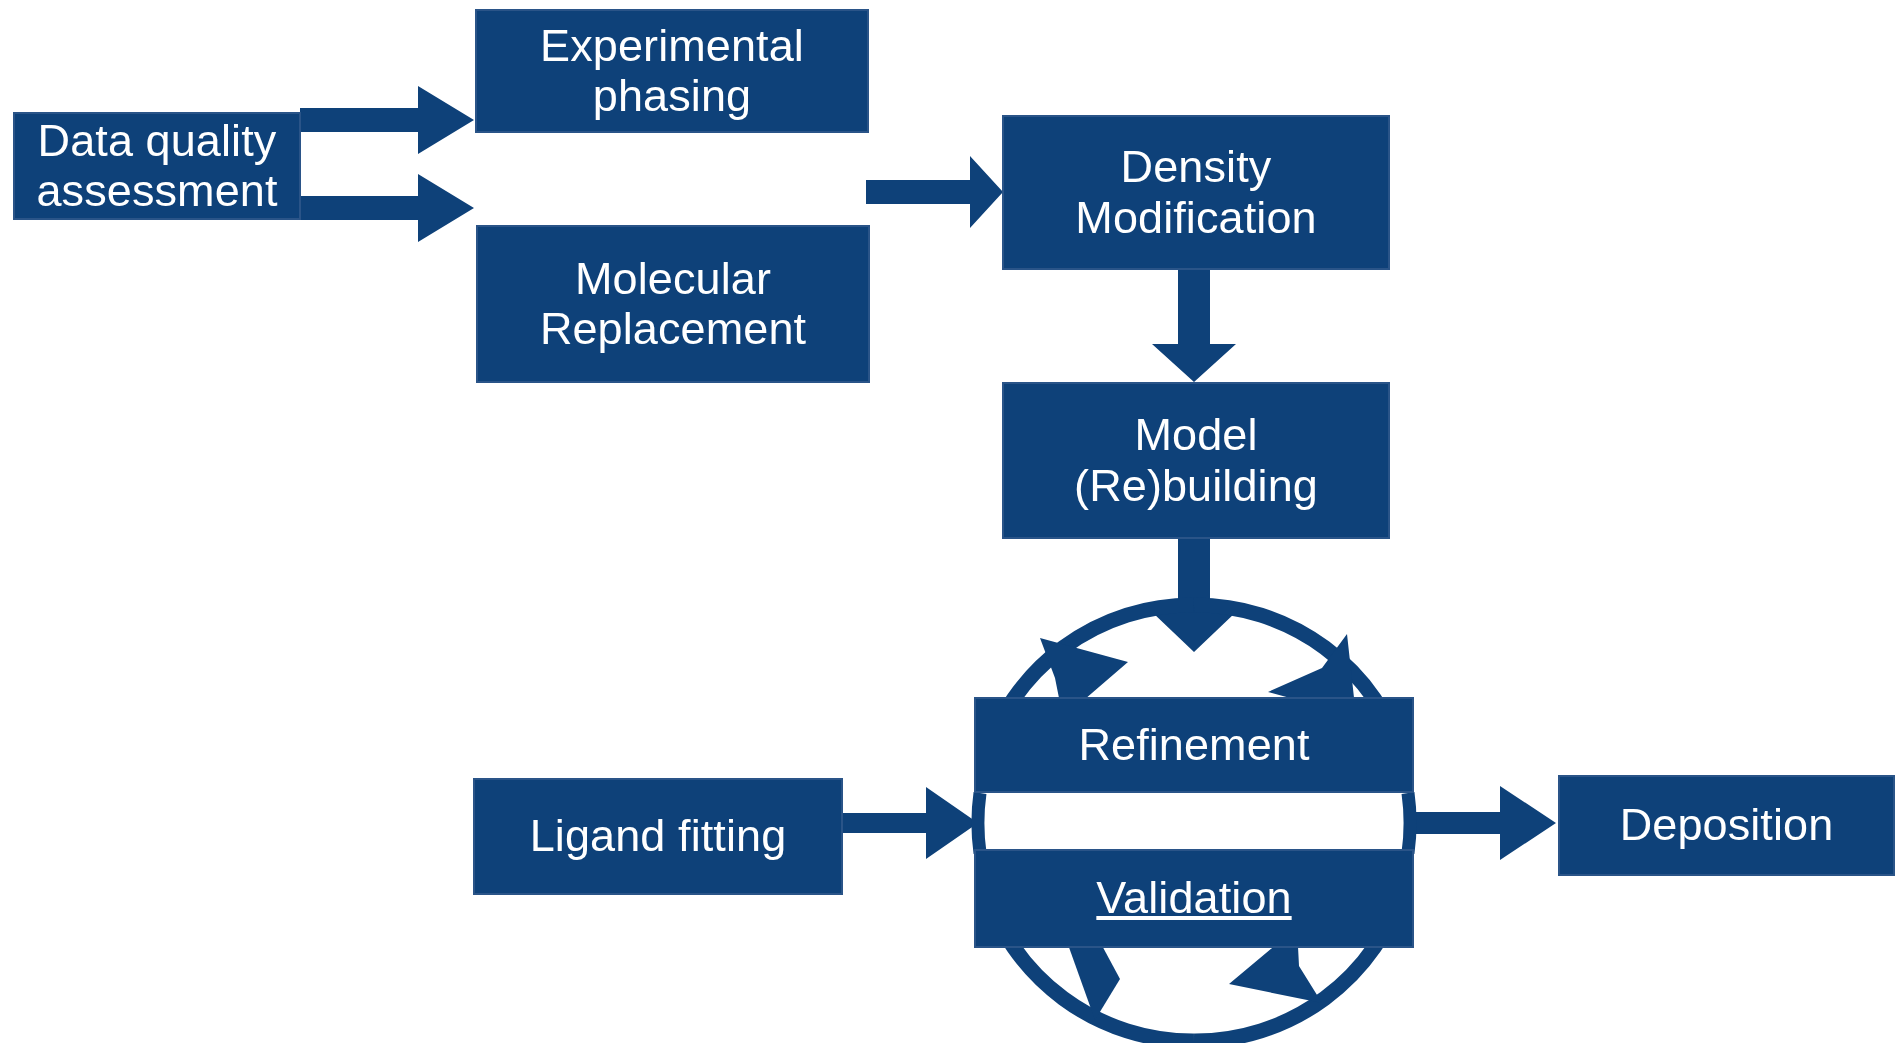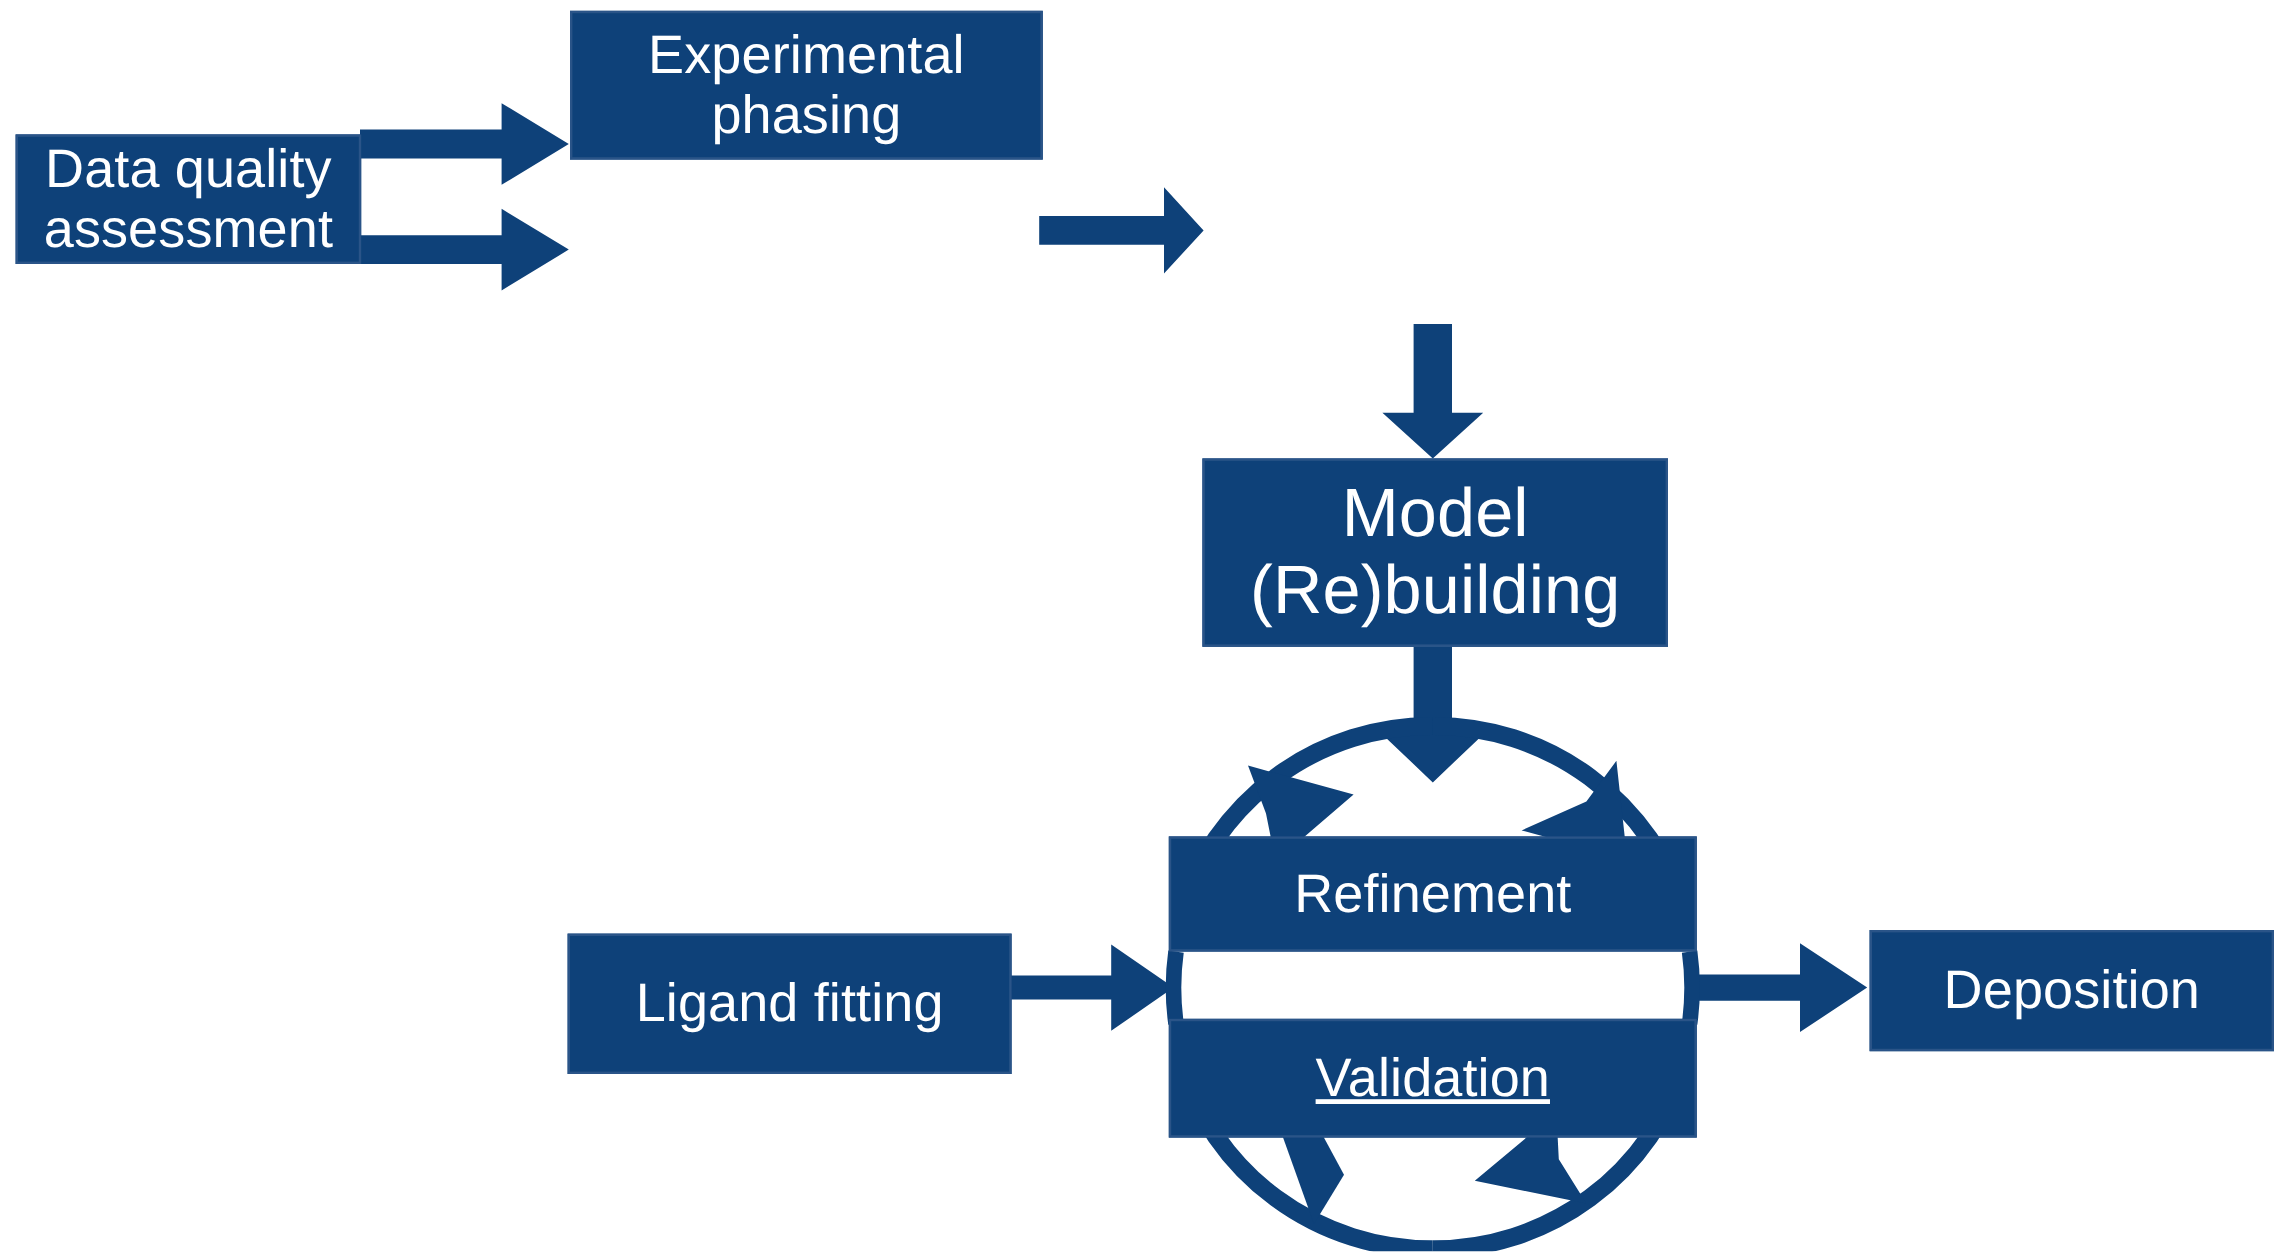--- a/index.html
+++ b/index.html
@@ -109,23 +109,27 @@
     </g>
 
   </svg>
 
   <div class="node" style="left:13px; top:112px; width:288px; height:108px; font-size:45px;">Data quality
 assessment</div>
 
   <div class="node" style="left:475px; top:9px; width:394px; height:124px; font-size:45px;">Experimental
 phasing</div>
 
+  <div class="node" style="left:476px; top:225px; width:394px; height:158px; font-size:45px;">Molecular
+Replacement</div>
 
+  <div class="node" style="left:1002px; top:115px; width:388px; height:155px; font-size:45px;">Density
+Modification</div>
 
-  <div class="node" style="left:1002px; top:382px; width:388px; height:157px; font-size:57px;">Model
+  <div class="node" style="left:1002px; top:382px; width:388px; height:157px; font-size:45px;">Model
 (Re)building</div>
 
   <div class="node" style="left:974px; top:697px; width:440px; height:96px; font-size:45px;">Refinement</div>
 
   <div class="node" style="left:974px; top:849px; width:440px; height:99px; font-size:45px;text-decoration:underline;">Validation</div>
 
   <div class="node" style="left:1558px; top:775px; width:337px; height:101px; font-size:45px;">Deposition</div>
 
   <div class="node" style="left:473px; top:778px; width:370px; height:117px; font-size:45px;">Ligand fitting</div>
 

